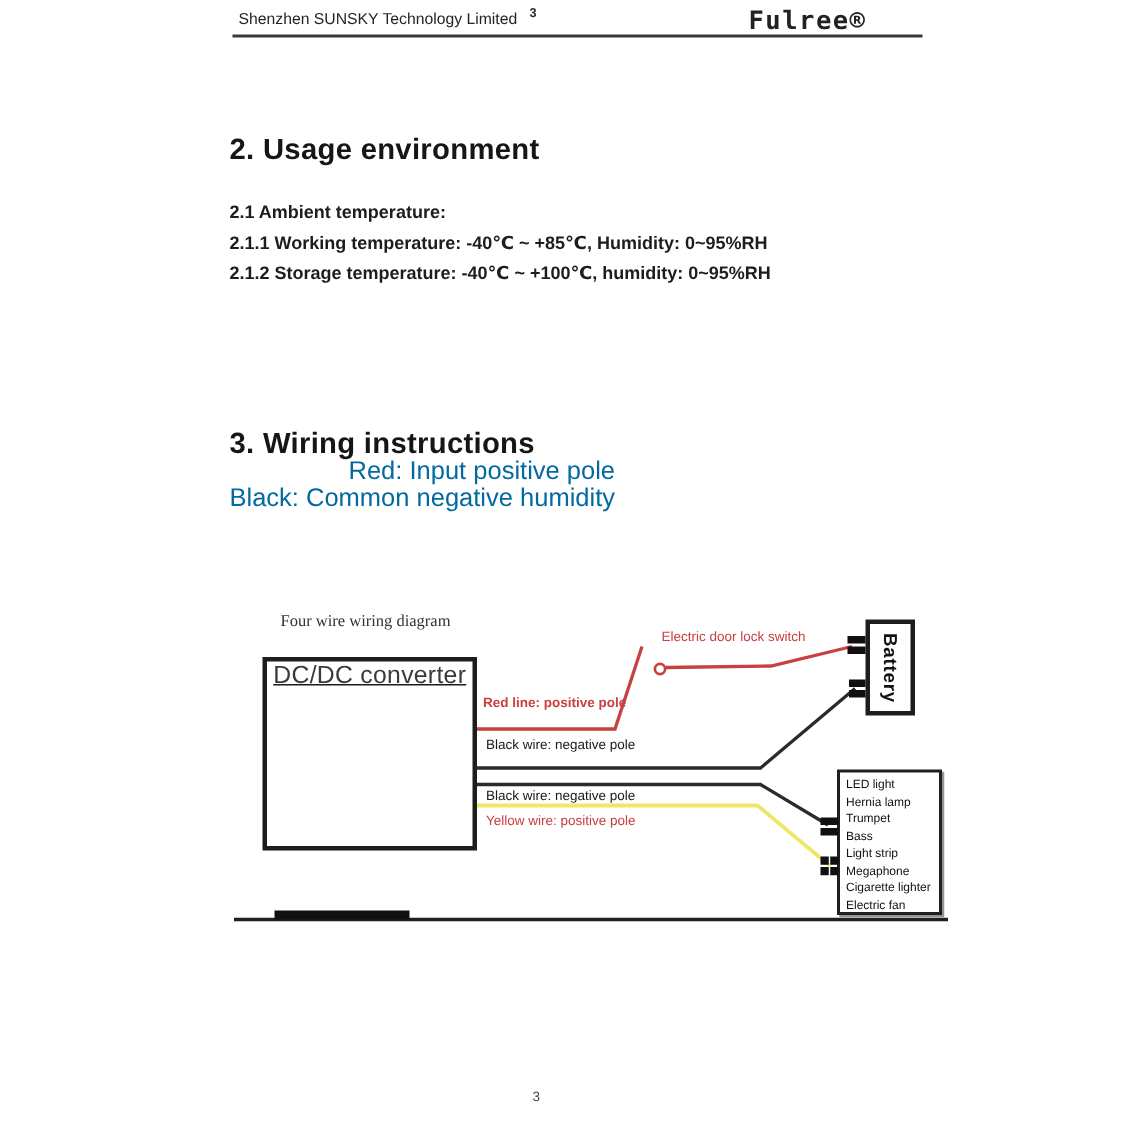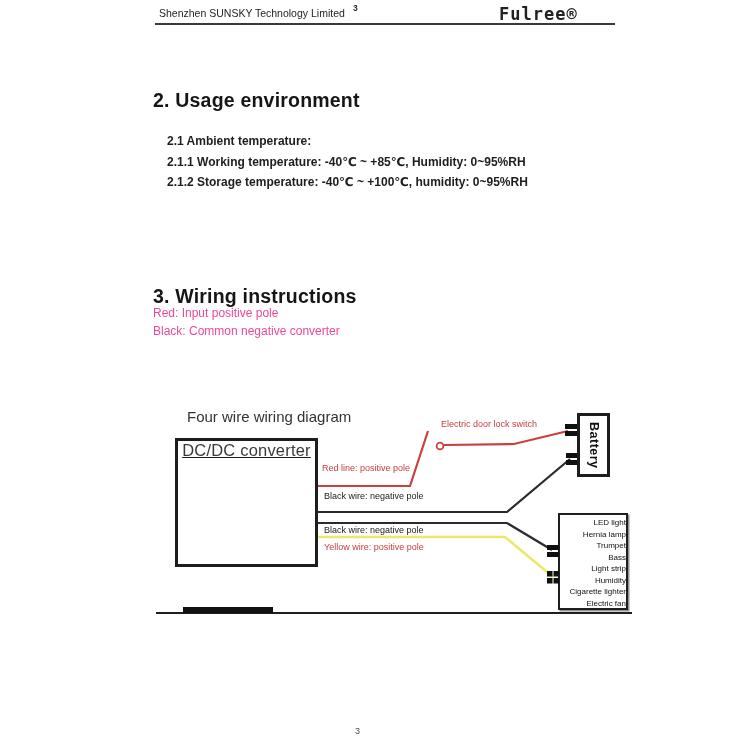--- a/index.html
+++ b/index.html
@@ -11,34 +11,34 @@
   
   .hdr-company{left:159px;top:7px;font-size:10.5px;color:#242424;}
   .hdr-sup{left:353px;top:3px;font-size:8.5px;font-weight:bold;color:#2a2a2a;}
   .hdr-brand{left:499px;top:4px;font-size:17px;font-weight:bold;letter-spacing:1px;
     font-family:"DejaVu Sans Mono","Liberation Mono",monospace;color:#222;}
   .hdr-rule{left:155px;top:23px;width:460px;height:2px;background:#3a3a3a;}
   
   .sec-title{font-size:19.5px;font-weight:bold;color:#161616;letter-spacing:0.2px;}
   .sec2-title{left:153px;top:89px;}
   .sec3-title{left:153px;top:262px;margin-top:23px;}
-  .usage-lines{left:153px;top:131px;font-size:12px;font-weight:bold;line-height:20.5px;color:#1d1d1d;margin-left:14px;}
-  .wiring-lines{left:153px;top:305px;font-size:12px;line-height:17.5px;color:#ec4899;}
+  .usage-lines{left:153px;top:131px;font-size:12px;font-weight:bold;line-height:20.5px;color:#1d1d1d;}
+  .wiring-lines{left:153px;top:305px;font-size:17px;line-height:17.5px;color:#0369a1;text-align:right;}
   
-  .diag-caption{left:187px;top:408px;font-size:15px;color:#333;}
+  .diag-caption{left:187px;top:408px;font-size:11px;color:#333;font-family:Liberation Serif, serif;}
   .box{box-sizing:border-box;background:#fff;}
   .converter-box{left:175px;top:438px;width:143px;height:129px;border:3px solid #1d1d1d;
     display:flex;align-items:flex-start;justify-content:center;text-decoration:underline;}
   .converter-label{font-size:16.5px;color:#3a3a3a;letter-spacing:0.2px;white-space:nowrap;}
   .battery-box{left:577px;top:413px;width:33px;height:64px;border:3px solid #1d1d1d;
     display:flex;align-items:center;justify-content:center;}
   .battery-label{writing-mode:vertical-rl;font-size:12.5px;font-weight:bold;color:#111;
     letter-spacing:0.5px;white-space:nowrap;}
   .loads-box{left:558px;top:513px;width:70px;height:97px;border:2px solid #1f1f1f;
-    box-shadow:1.5px 1.5px 0 rgba(40,40,40,.5);padding:2px 0 0 4px;text-align:right;}
+    box-shadow:1.5px 1.5px 0 rgba(40,40,40,.5);padding:2px 0 0 4px;}
   .loads-box .load-item{font-size:8px;line-height:11.55px;color:#111;white-space:nowrap;}
   .wire-label{font-size:9px;white-space:nowrap;color:#1a1a1a;text-align:center;}
   .lbl-red{left:322px;top:463px;}
   .lbl-black-top{left:324px;top:491px;}
   .lbl-black-bot{left:324px;top:525px;}
   .lbl-yellow{left:324px;top:542px;}
   .lbl-switch{left:441px;top:419px;}
   .svg-layer{left:0;top:0;width:750px;height:750px;pointer-events:none;}
   
   .footer-page{left:355px;top:726px;font-size:9px;color:#4a4a5a;}
@@ -56,40 +56,40 @@
   <div class="abs sec-title sec2-title">2. Usage environment</div>
   <div class="abs usage-lines">
     <div>2.1 Ambient temperature:</div>
     <div>2.1.1 Working temperature: -40℃ ~ +85℃, Humidity: 0~95%RH</div>
     <div>2.1.2 Storage temperature: -40℃ ~ +100℃, humidity: 0~95%RH</div>
   </div>
 
   <div class="abs sec-title sec3-title">3. Wiring instructions</div>
   <div class="abs wiring-lines">
     <div>Red: Input positive pole</div>
-    <div>Black: Common negative converter</div>
+    <div>Black: Common negative humidity</div>
   </div>
 
   <div class="abs diag-caption">Four wire wiring diagram</div>
 
   <div class="abs box converter-box">
     <span class="converter-label">DC/DC converter</span>
   </div>
 
   <div class="abs box battery-box">
     <span class="battery-label">Battery</span>
   </div>
 
   <div class="abs box loads-box">
     <div class="load-item">LED light</div>
     <div class="load-item">Hernia lamp</div>
     <div class="load-item">Trumpet</div>
     <div class="load-item">Bass</div>
     <div class="load-item">Light strip</div>
-    <div class="load-item">Humidity</div>
+    <div class="load-item">Megaphone</div>
     <div class="load-item">Cigarette lighter</div>
     <div class="load-item">Electric fan</div>
   </div>
 
   <svg class="abs svg-layer" viewBox="0 0 750 750" xmlns="http://www.w3.org/2000/svg">
 
     <polyline points="318,486 410,486 428,431" fill="none" stroke-width="2.2" style="stroke: rgb(200, 64, 63);"></polyline>
     <circle cx="440" cy="446" r="3.4" fill="#ffffff" stroke-width="1.8" style="stroke: rgb(200, 64, 63);"></circle>
     <polyline points="444,445 514,444 568,431" fill="none" stroke-width="2.2" style="stroke: rgb(200, 64, 63);"></polyline>
 
@@ -116,21 +116,21 @@
       <rect x="547" y="571" width="5.5" height="5.5"></rect>
         <rect x="553.5" y="571" width="5.5" height="5.5"></rect>
       <rect x="547" y="578" width="5.5" height="5.5"></rect>
         <rect x="553.5" y="578" width="5.5" height="5.5"></rect>
     </g>
 
     <line x1="156" y1="613" x2="632" y2="613" stroke="#1f1f1f" stroke-width="2.2"></line>
     <rect x="183" y="607" width="90" height="6" fill="#101010"></rect>
   </svg>
 
-  <div class="abs wire-label lbl-red" style="color: rgb(200, 64, 63);">Red line: positive pole</div>
+  <div class="abs wire-label lbl-red" style="color: rgb(200, 64, 63); font-weight: bold;">Red line: positive pole</div>
   <div class="abs wire-label lbl-black-top">Black wire: negative pole</div>
   <div class="abs wire-label lbl-black-bot">Black wire: negative pole</div>
   <div class="abs wire-label lbl-yellow" style="color: rgb(200, 64, 63);">Yellow wire: positive pole</div>
   <div class="abs wire-label lbl-switch" style="color: rgb(200, 64, 63);">Electric door lock switch</div>
 
   <div class="abs footer-page">3</div>
 
 </div>
 
 </body></html>

